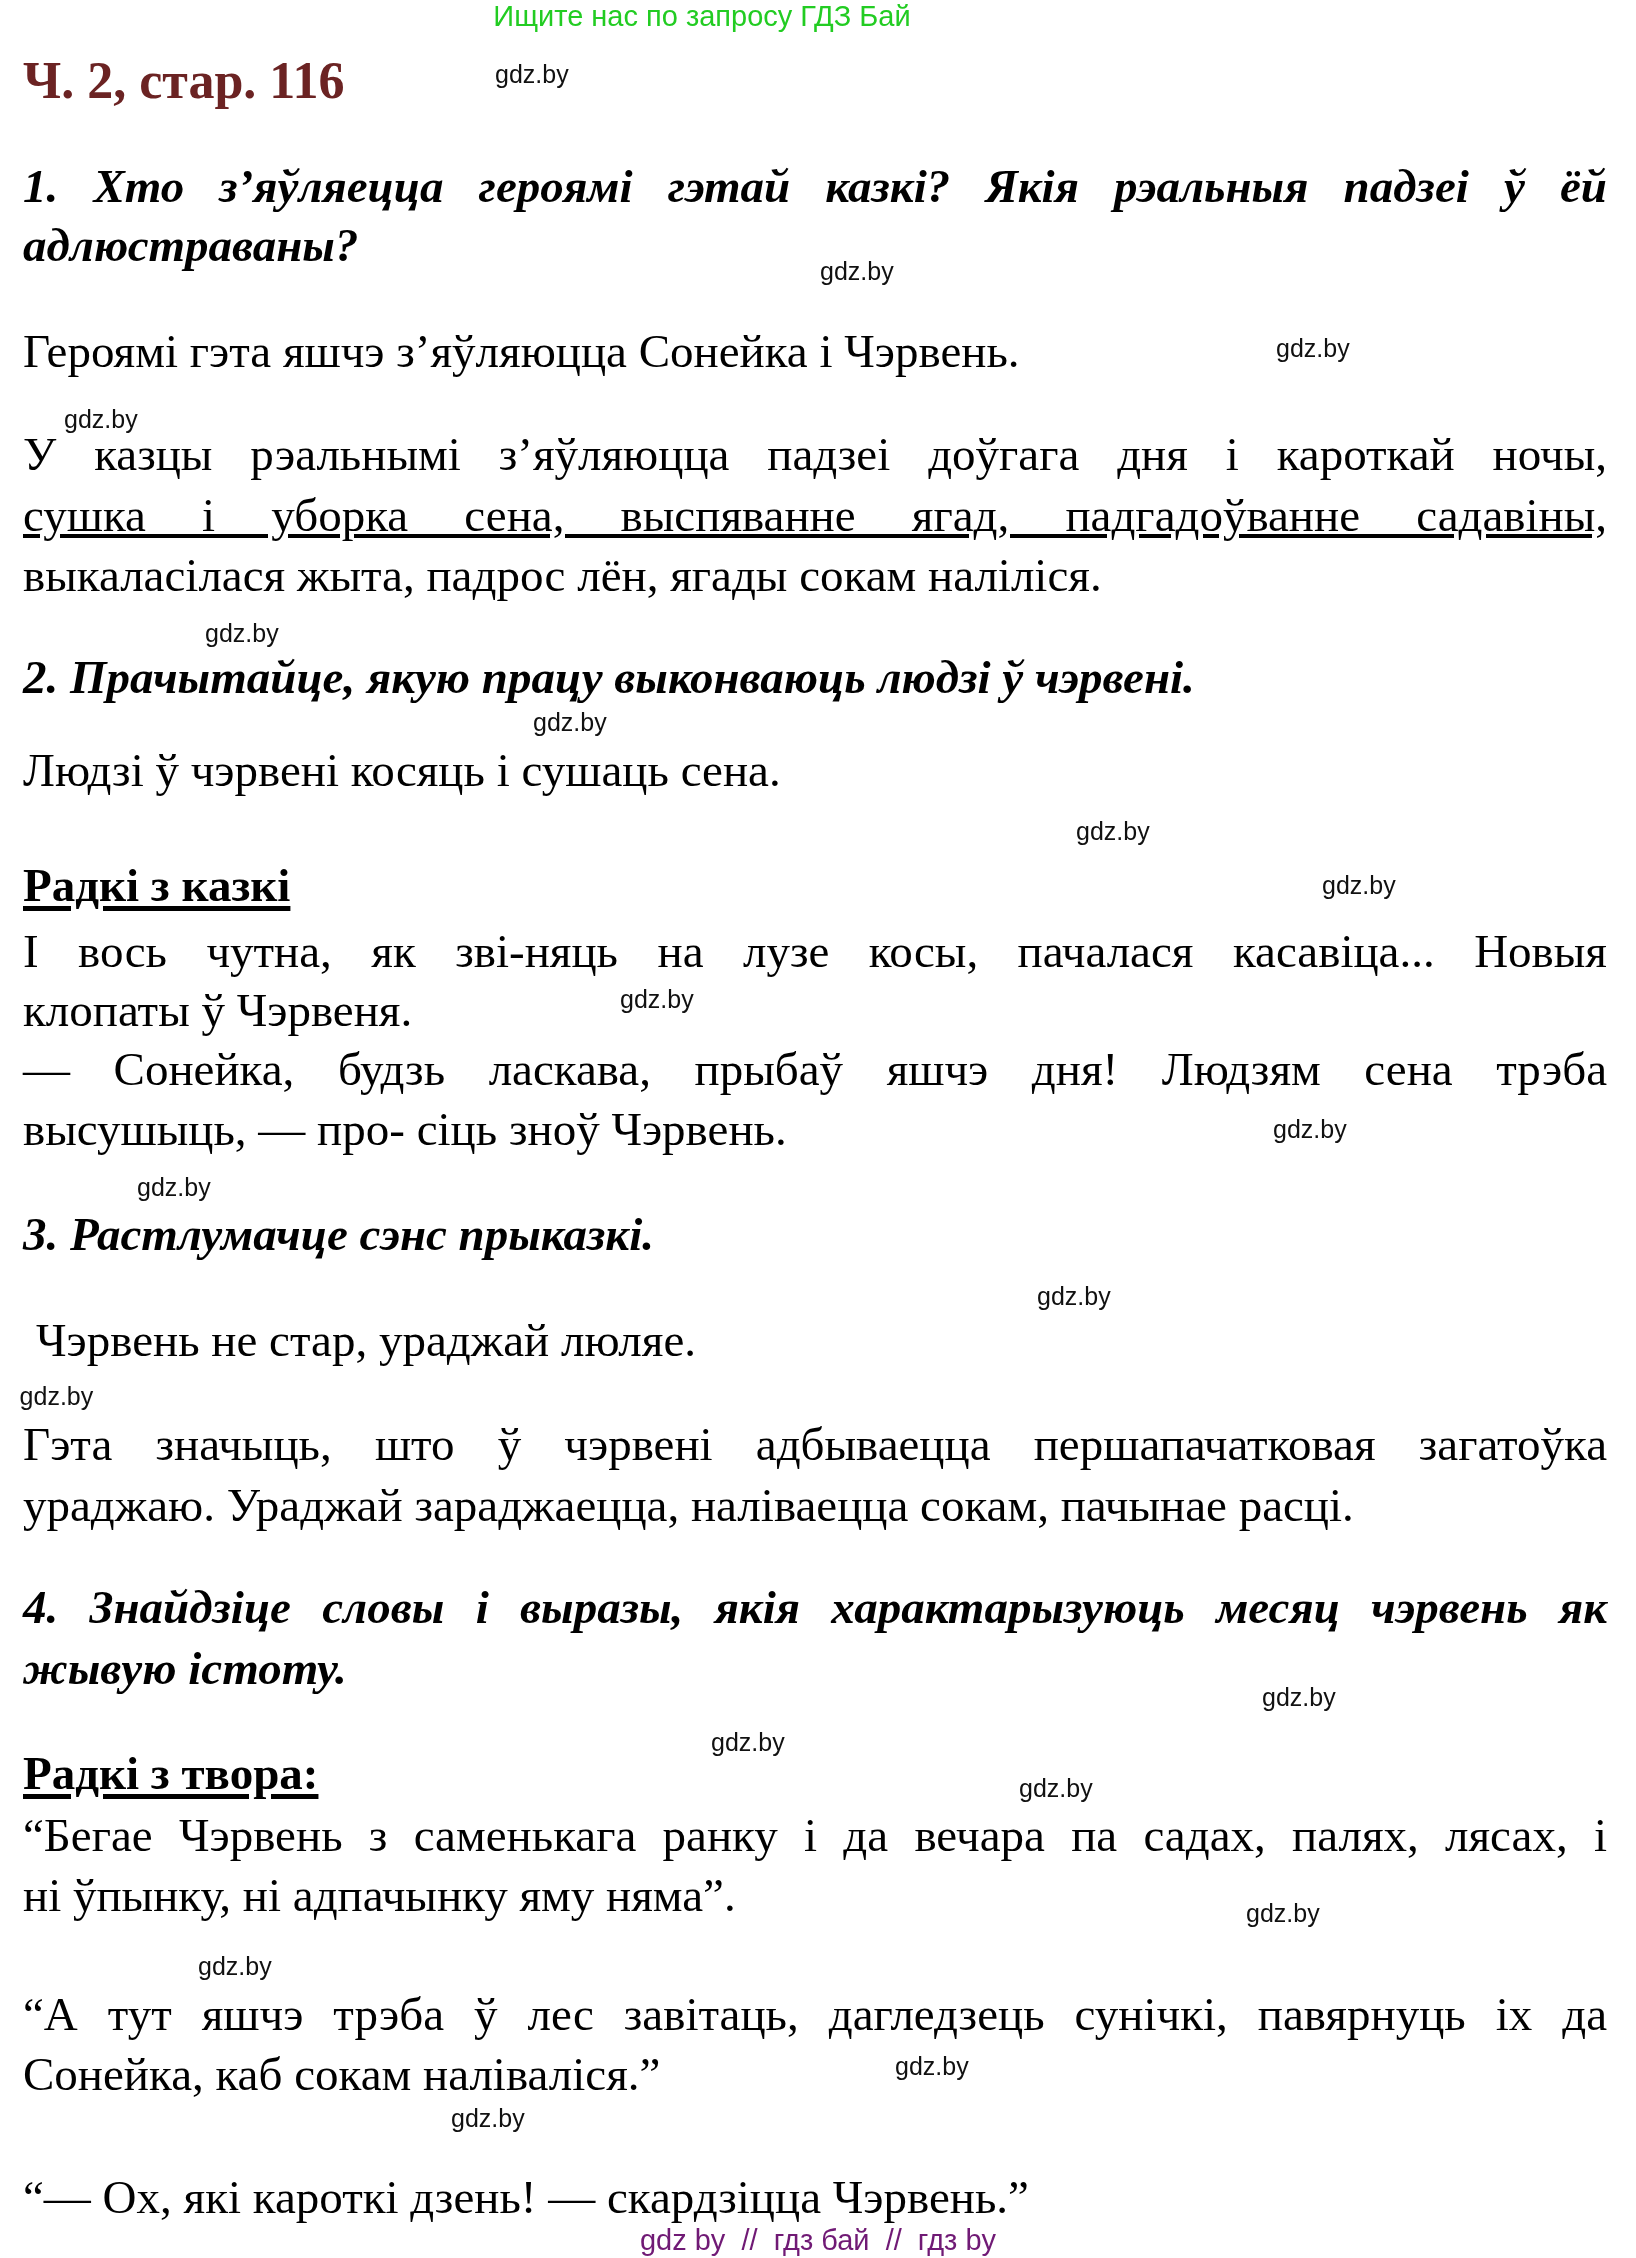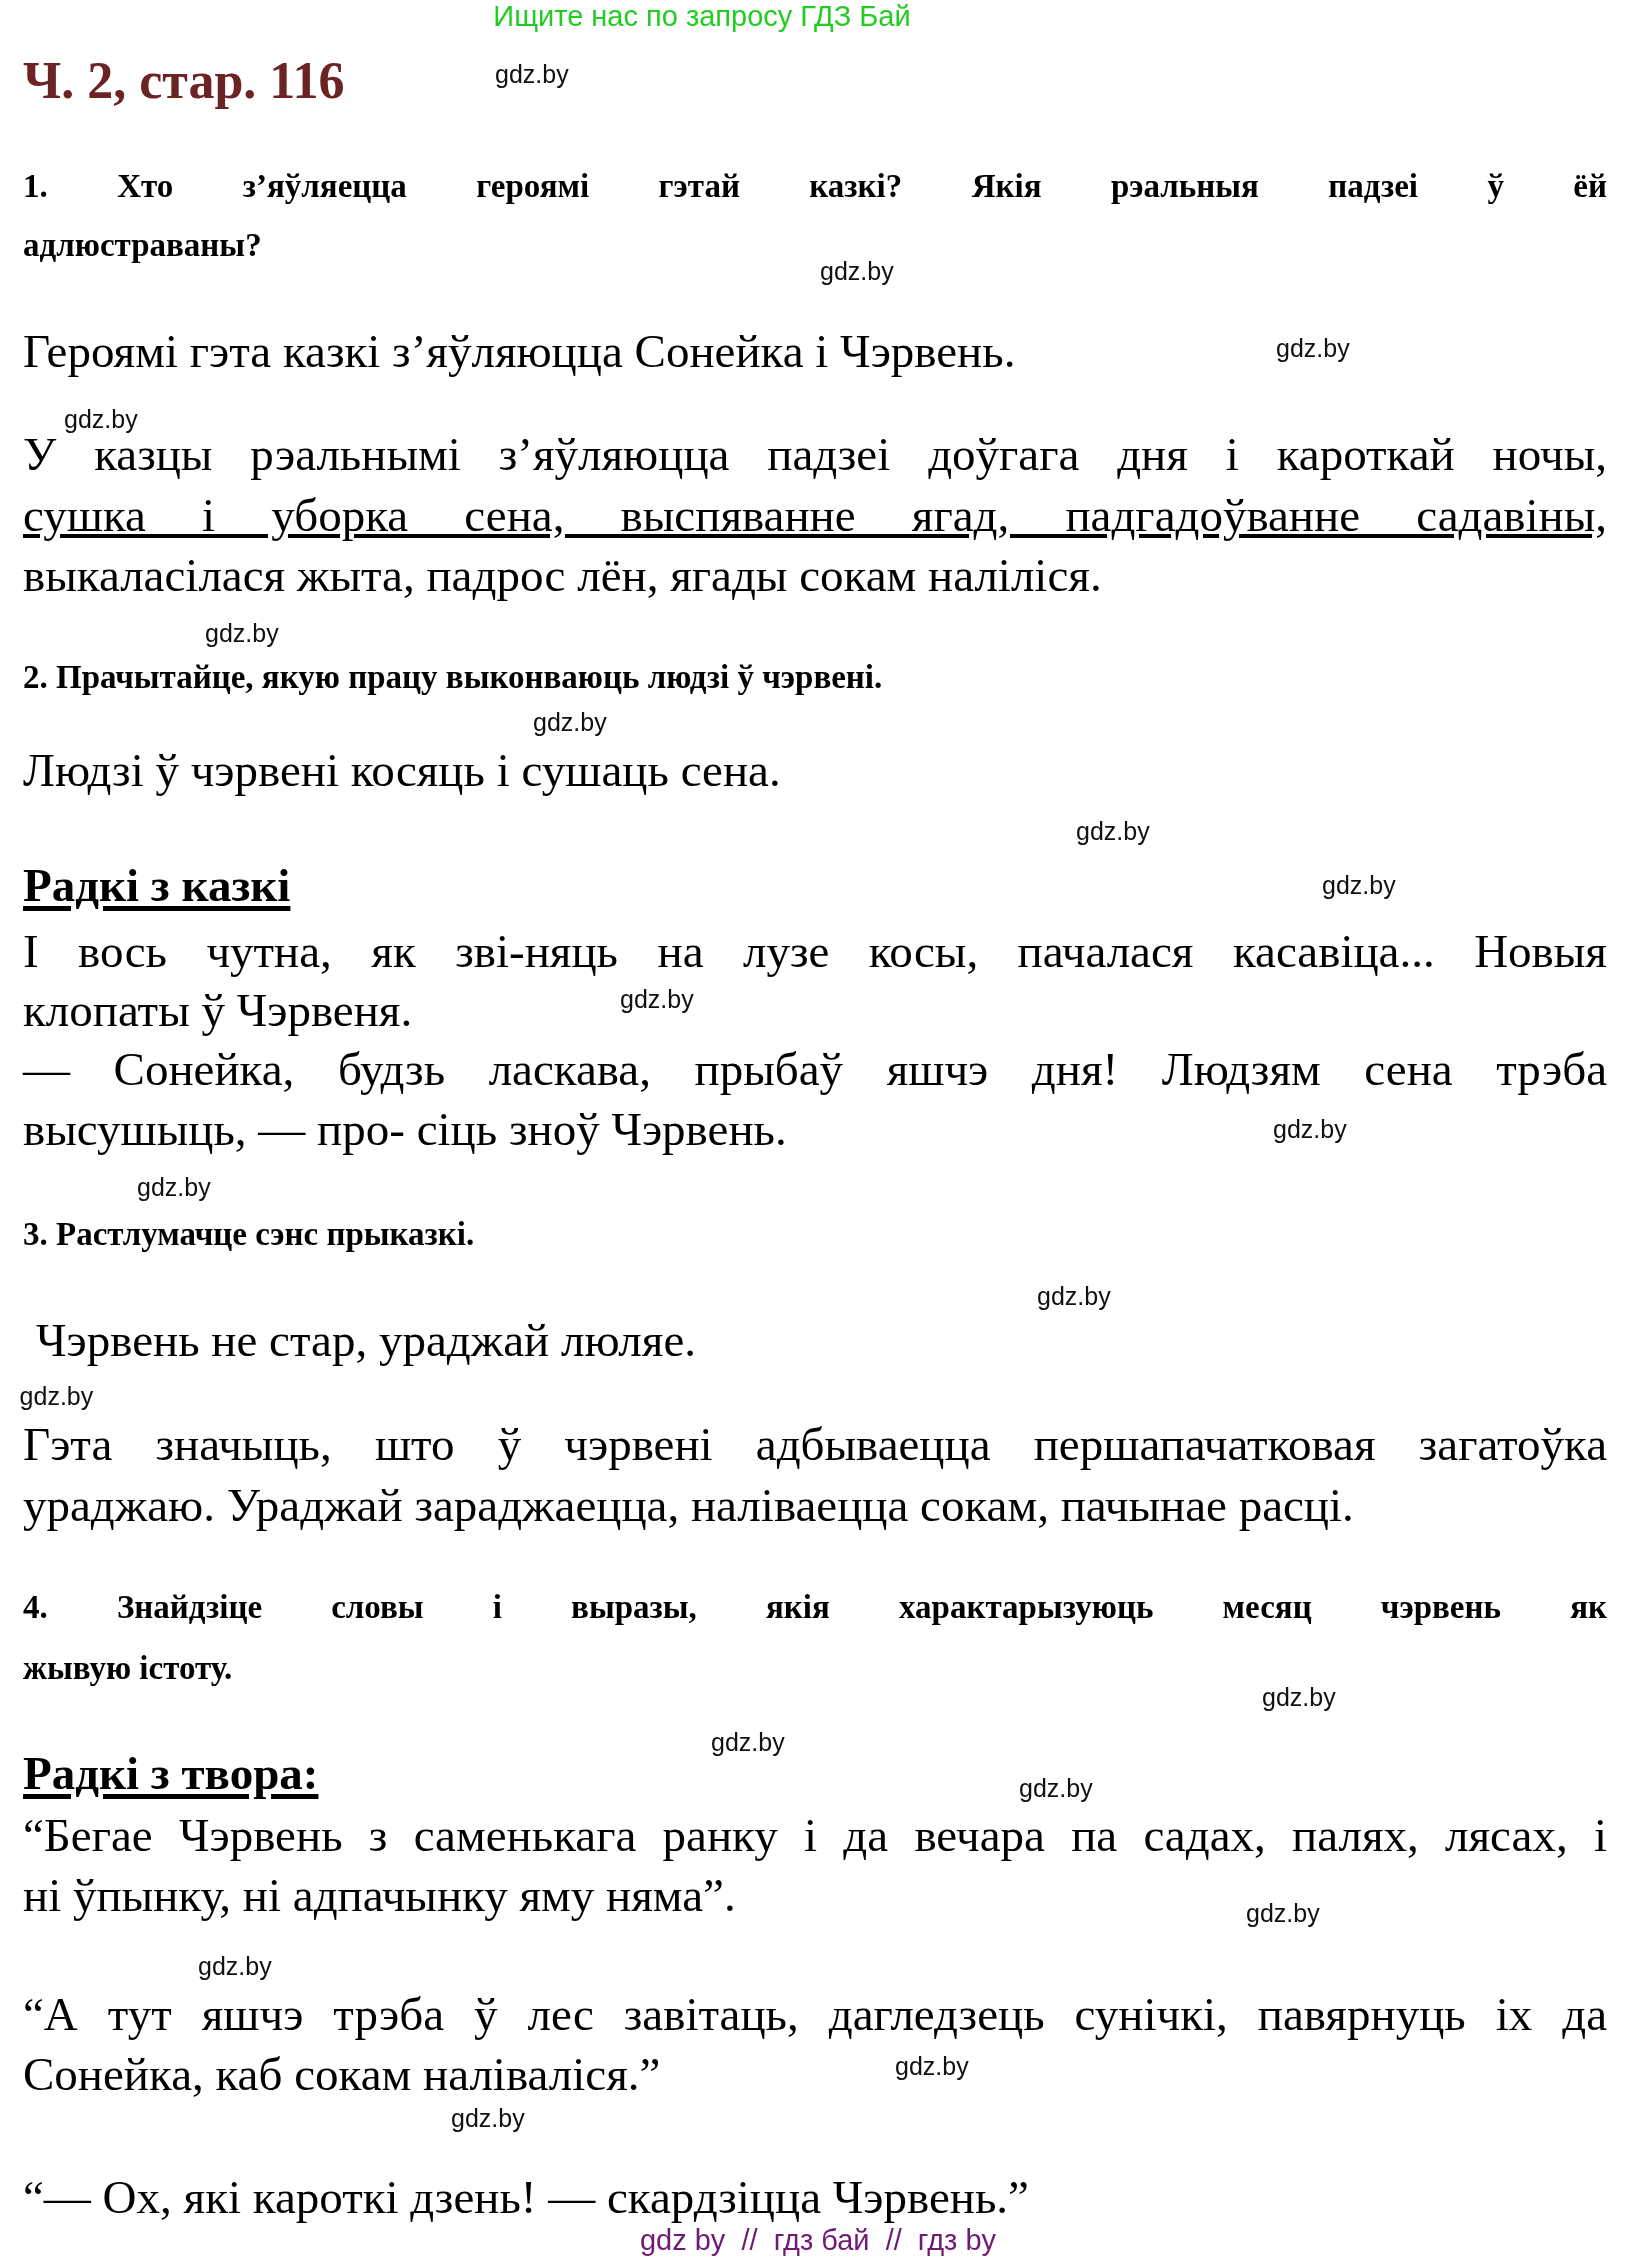--- a/index.html
+++ b/index.html
@@ -14,22 +14,22 @@
     left: 23px; top: 52px;
     font-family: "Liberation Serif", serif; font-weight: bold;
     font-size: 52px; line-height: 57px; color: #6b2323;
   }
   .wm {
     font-family: "Liberation Sans", sans-serif; font-size: 25px; line-height: 27px;
     color: #111111; white-space: nowrap;
   }
   .q {
     left: 23px; width: 1584px;
-    font-family: "Liberation Serif", serif; font-weight: bold; 
-    font-size: 33px; line-height: 59px; color: #000;
+    font-family: "Liberation Serif", serif; font-weight: bold; font-style: italic;
+    font-size: 47px; line-height: 59px; color: #000;
     text-align: justify;
   }
   .t {
     left: 23px; width: 1584px;
     font-family: "Liberation Serif", serif;
     font-size: 47px; line-height: 60px; color: #000;
     text-align: justify;
   }
   .t-left { text-align: left; }
   .sub {
@@ -50,21 +50,21 @@
 
 <div class="abs banner">Ищите нас по запросу ГДЗ Бай</div>
 
 <div class="abs title">Ч. 2, стар. 116</div>
 <div class="abs wm" style="left:495px; top:61px;">gdz.by</div>
 
 <div class="abs q jl" style="top:157px;">1. Хто з’яўляецца героямі гэтай казкі? Якія рэальныя падзеі ў ёй</div>
 <div class="abs q" style="top:216px;">адлюстраваны?</div>
 <div class="abs wm" style="left:820px; top:258px;">gdz.by</div>
 
-<div class="abs t t-left" style="top:321px;">Героямі гэта казкі з’яўляюцца Сонейка і Чэрвень.</div>
+<div class="abs t t-left" style="top:321px;">Героямі гэта яшчэ з’яўляюцца Сонейка і Чэрвень.</div>
 <div class="abs wm" style="left:1276px; top:335px;">gdz.by</div>
 
 <div class="abs wm" style="left:64px; top:406px;">gdz.by</div>
 <div class="abs t jl" style="top:424px;">У казцы рэальнымі з’яўляюцца падзеі доўгага дня і кароткай ночы,</div>
 <div class="abs t jl" style="top:485px;text-decoration:underline;">сушка і уборка сена, выспяванне ягад, падгадоўванне садавіны,</div>
 <div class="abs t t-left" style="top:545px;">выкаласілася жыта, падрос лён, ягады сокам наліліся.</div>
 
 <div class="abs wm" style="left:205px; top:620px;">gdz.by</div>
 <div class="abs q" style="top:648px;">2. Прачытайце, якую працу выконваюць людзі ў чэрвені.</div>
 <div class="abs wm" style="left:533px; top:709px;">gdz.by</div>

